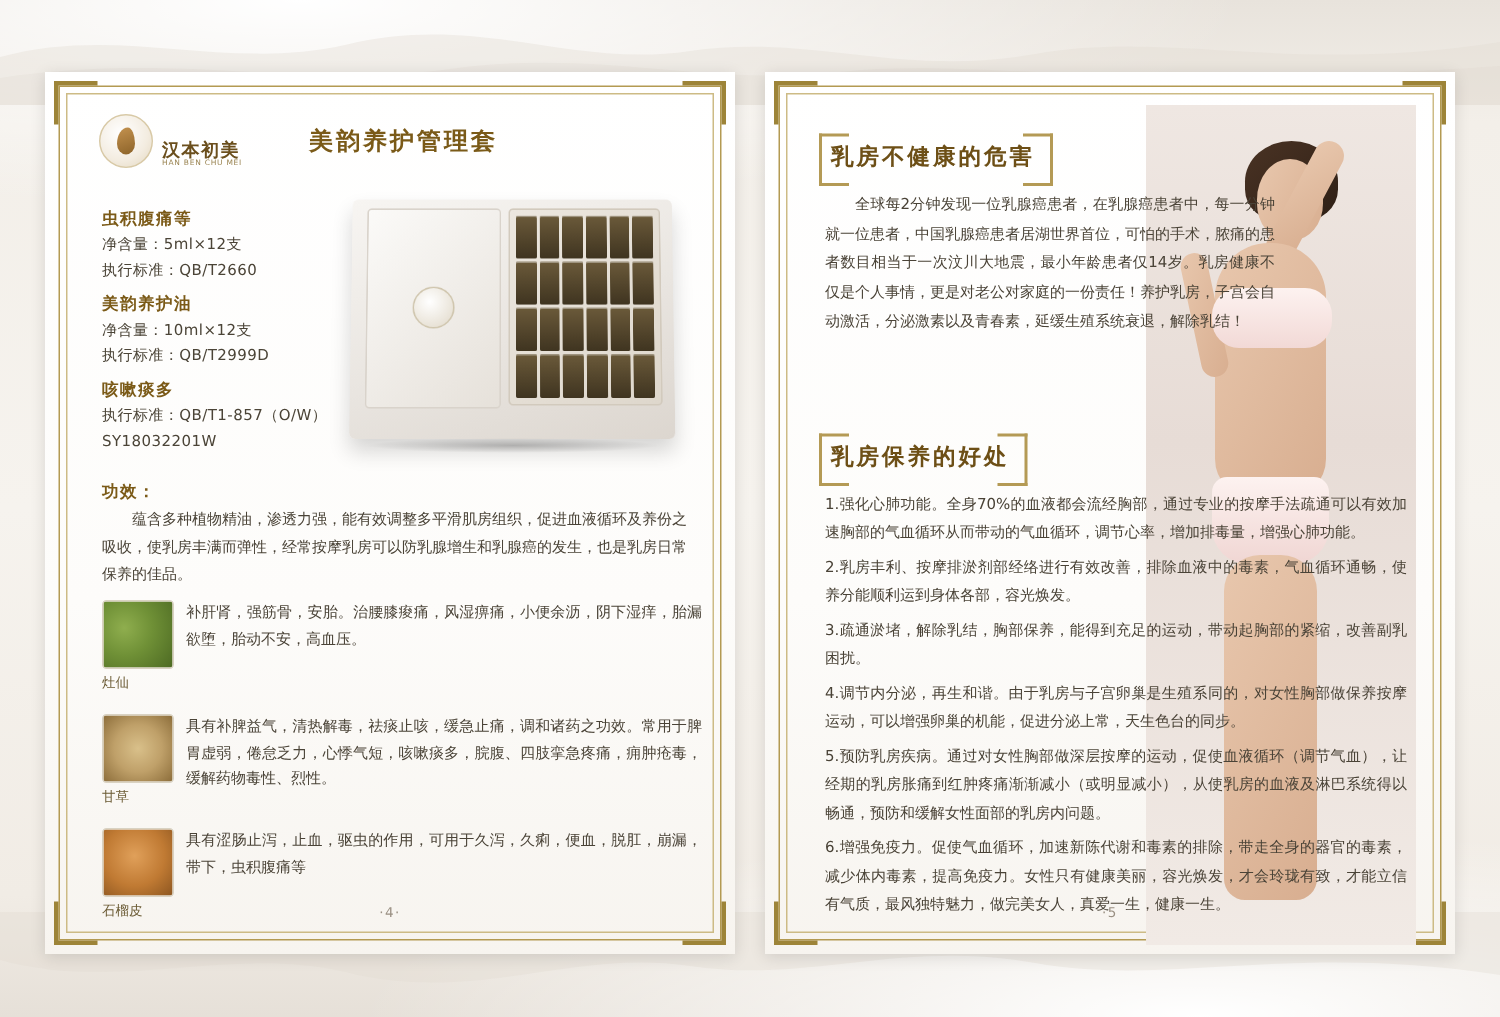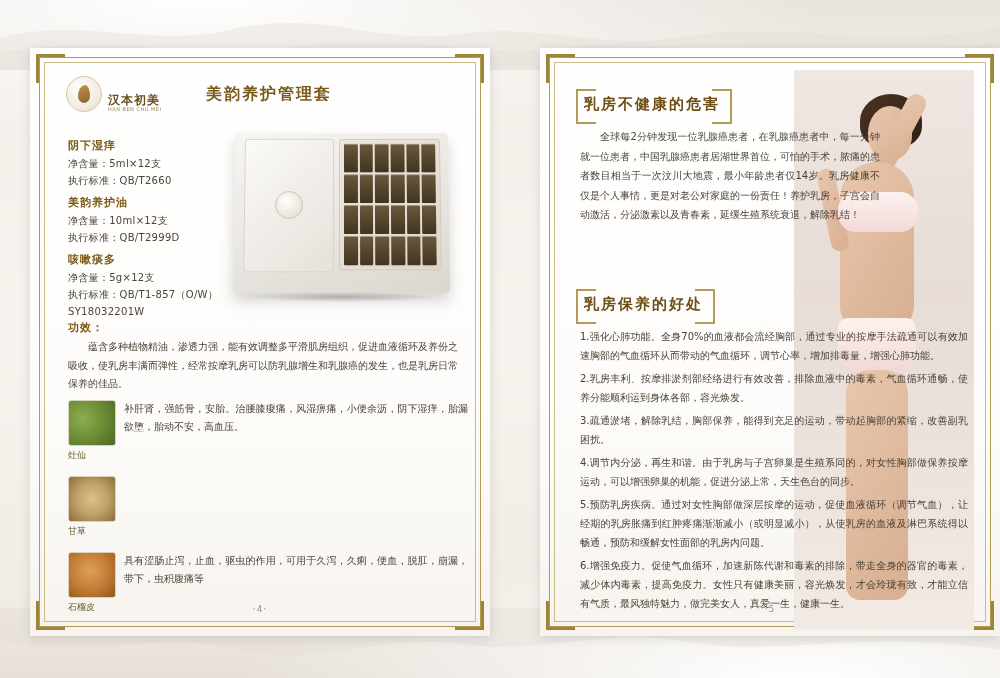--- a/index.html
+++ b/index.html
@@ -21,21 +21,21 @@
   .mtn.top{top:0;}
   .mtn.bot{bottom:0;transform:scaleY(-1);}
 
   .spread{position:absolute;inset:0;}
   .page{
     position:absolute;top:48px;height:588px;
     background:linear-gradient(180deg,#ffffff 0%,#fdfcfa 60%,#f7f4ef 100%);
     box-shadow:0 2px 10px rgba(0,0,0,.12);
   }
   .page.left{left:30px;width:460px;}
-  .page.right{left:540px;width:460px;}
+  .page.right{left:510px;width:460px;}
   .page .frame{
     position:absolute;inset:9px;
     border:1px solid #b39a52;
   }
   .page .frame:before{
     content:"";position:absolute;inset:4px;border:1px solid #cdbb85;
   }
   .corner{position:absolute;width:26px;height:26px;border:0 solid #9d8438;}
   .c-tl{left:6px;top:6px;border-left-width:3px;border-top-width:3px;}
   .c-tr{right:6px;top:6px;border-right-width:3px;border-top-width:3px;}
@@ -208,32 +208,31 @@
         <div class="txt">
           <div class="cn">汉本初美</div>
           <div class="en">HAN BEN CHU MEI</div>
         </div>
       </div>
 
       <div class="prod-title">美韵养护管理套</div>
 
       <div class="specs">
         <div>
-          <div class="spec-name">阴下湿痒</div>
+          <div class="spec-name">虫积腹痛等</div>
           <div class="spec-line">净含量：5ml×12支</div>
           <div class="spec-line">执行标准：QB/T2660</div>
         </div>
         <div>
           <div class="spec-name">美韵养护油</div>
           <div class="spec-line">净含量：10ml×12支</div>
           <div class="spec-line">执行标准：QB/T2999D</div>
         </div>
         <div>
           <div class="spec-name">咳嗽痰多</div>
-          <div class="spec-line">净含量：5g×12支</div>
           <div class="spec-line">执行标准：QB/T1-857（O/W）SY18032201W</div>
         </div>
       </div>
 
       <div class="photo">
         <div class="box-outer">
           <div class="lid">
             <div class="emb"></div>
           </div>
           <div class="tray">
@@ -275,20 +274,21 @@
             <div class="img img-1"></div>
             <div class="cap">灶仙</div>
           </div>
           <div class="desc">补肝肾，强筋骨，安胎。治腰膝痠痛，风湿痹痛，小便余沥，阴下湿痒，胎漏欲堕，胎动不安，高血压。</div>
         </div>
         <div class="herb">
           <div class="thumb">
             <div class="img img-2"></div>
             <div class="cap">甘草</div>
           </div>
+          <div class="desc">具有补脾益气，清热解毒，祛痰止咳，缓急止痛，调和诸药之功效。常用于脾胃虚弱，倦怠乏力，心悸气短，咳嗽痰多，脘腹、四肢挛急疼痛，痈肿疮毒，缓解药物毒性、烈性。</div>
         </div>
         <div class="herb">
           <div class="thumb">
             <div class="img img-3"></div>
             <div class="cap">石榴皮</div>
           </div>
           <div class="desc">具有涩肠止泻，止血，驱虫的作用，可用于久泻，久痢，便血，脱肛，崩漏，带下，虫积腹痛等</div>
         </div>
       </div>
 

